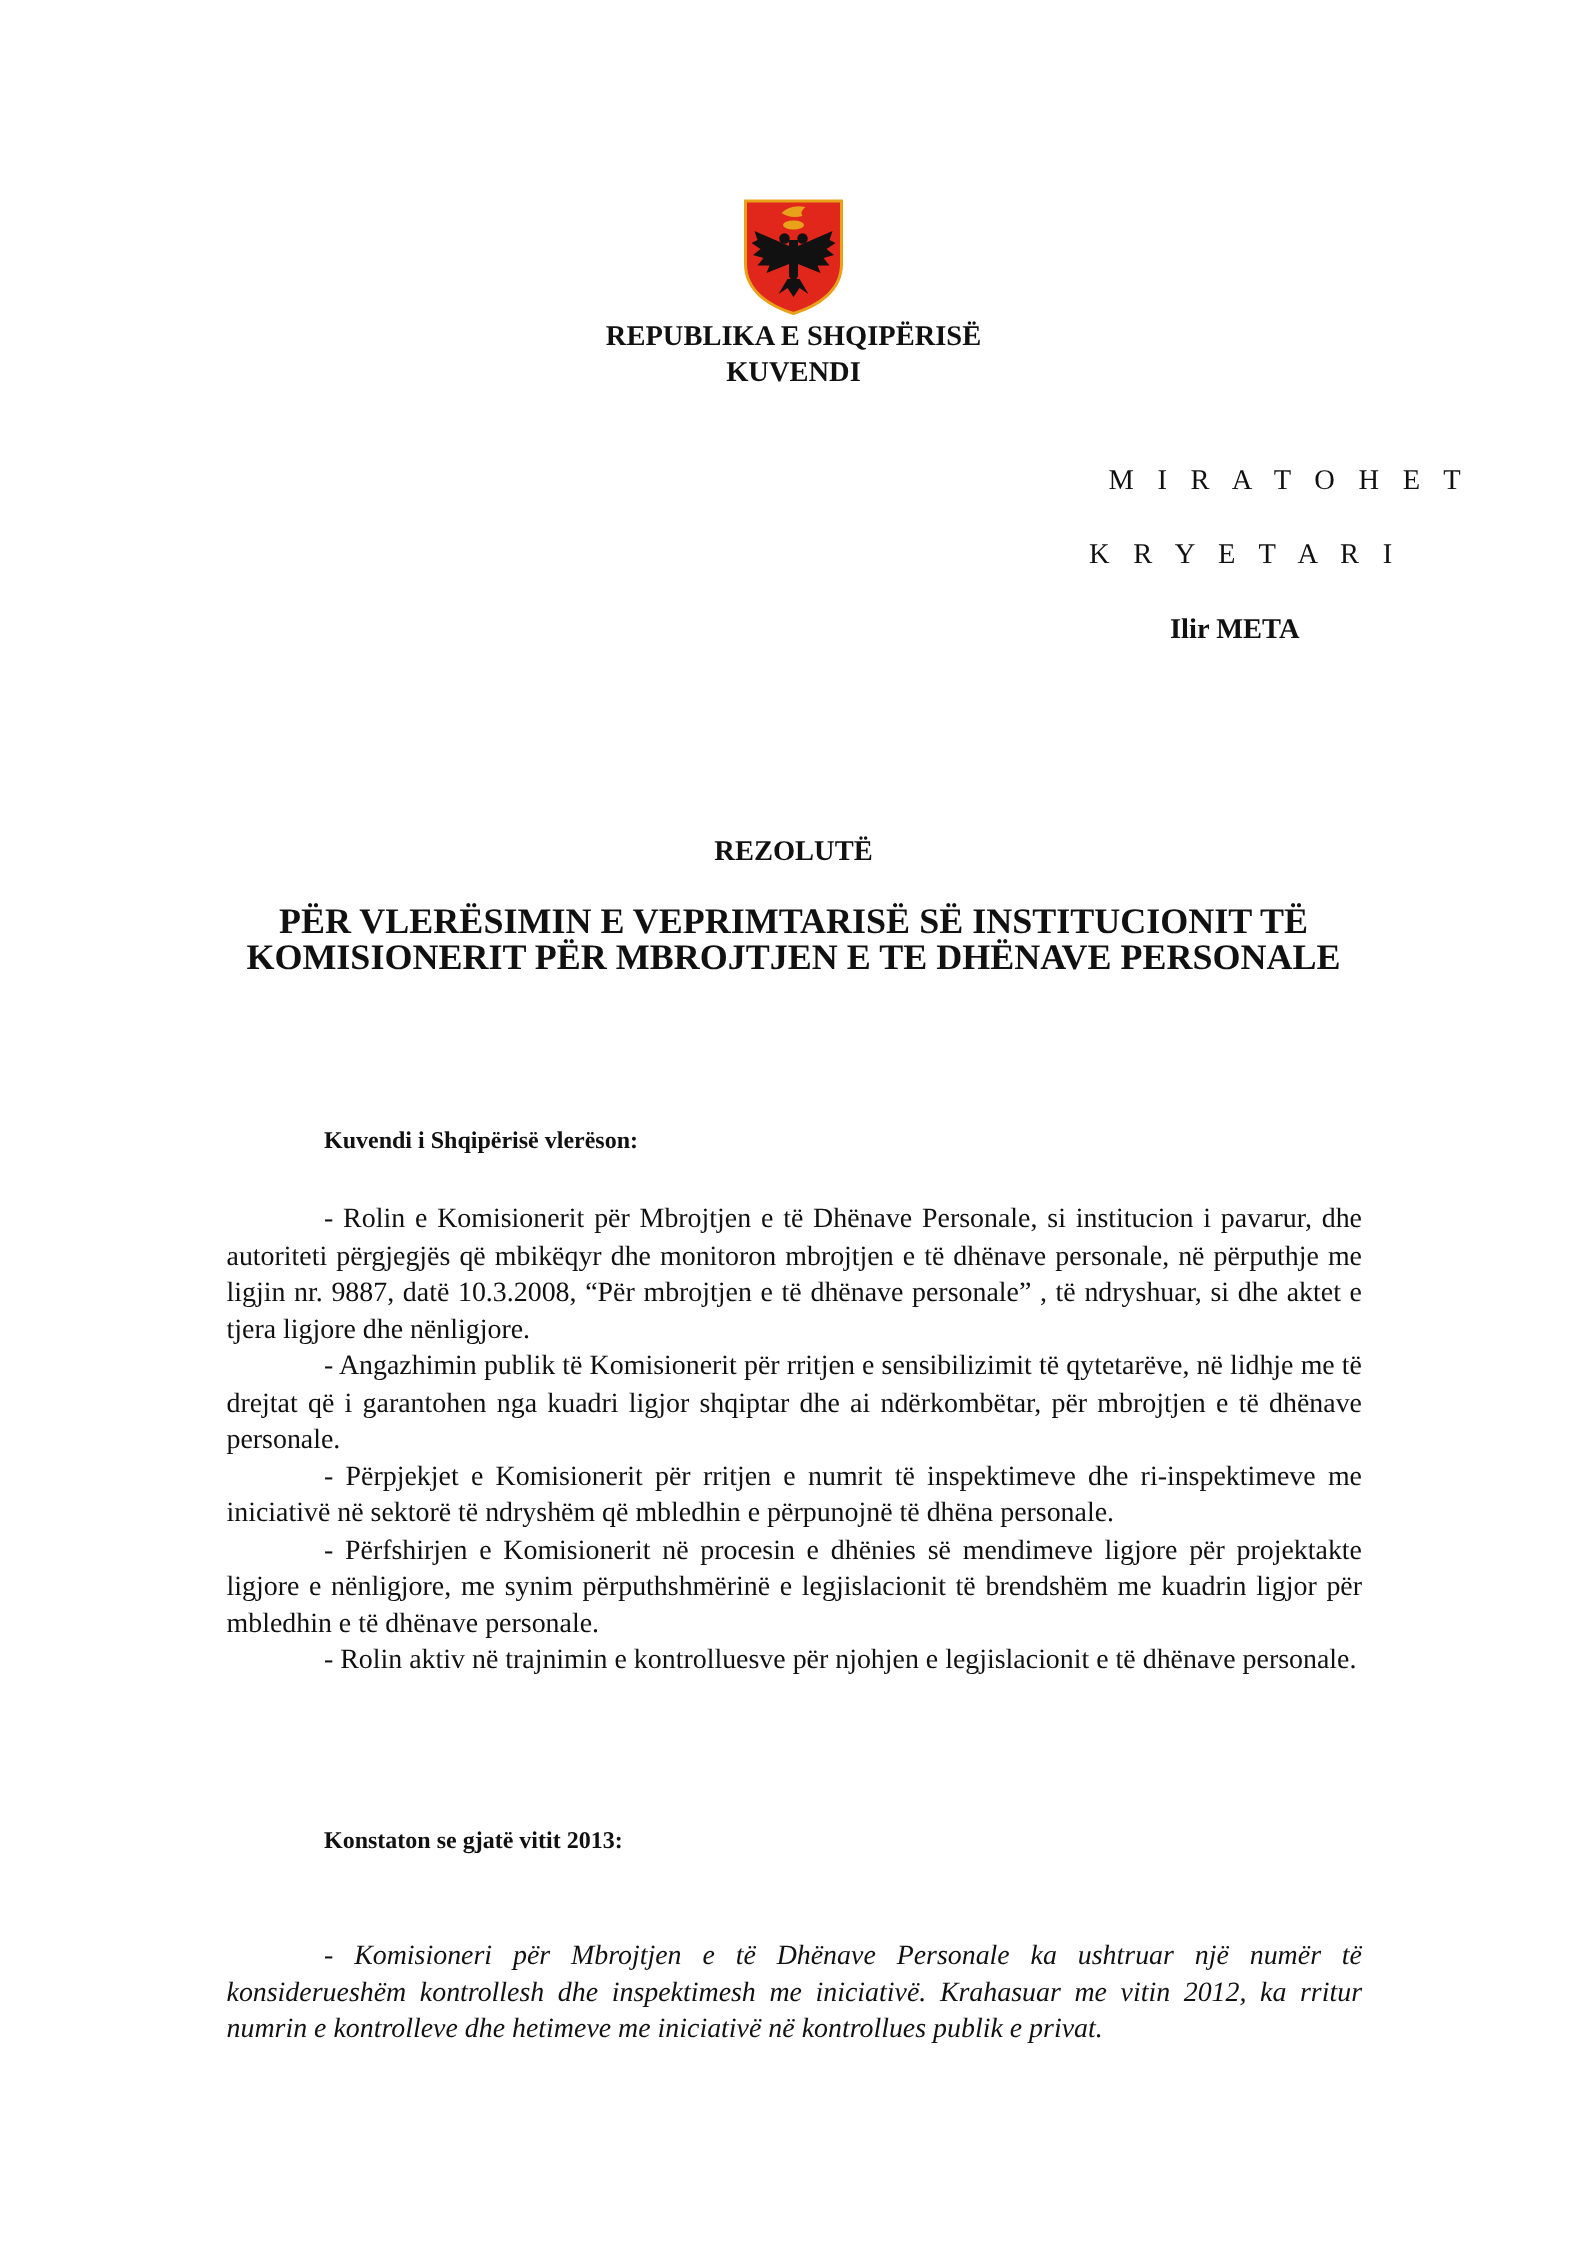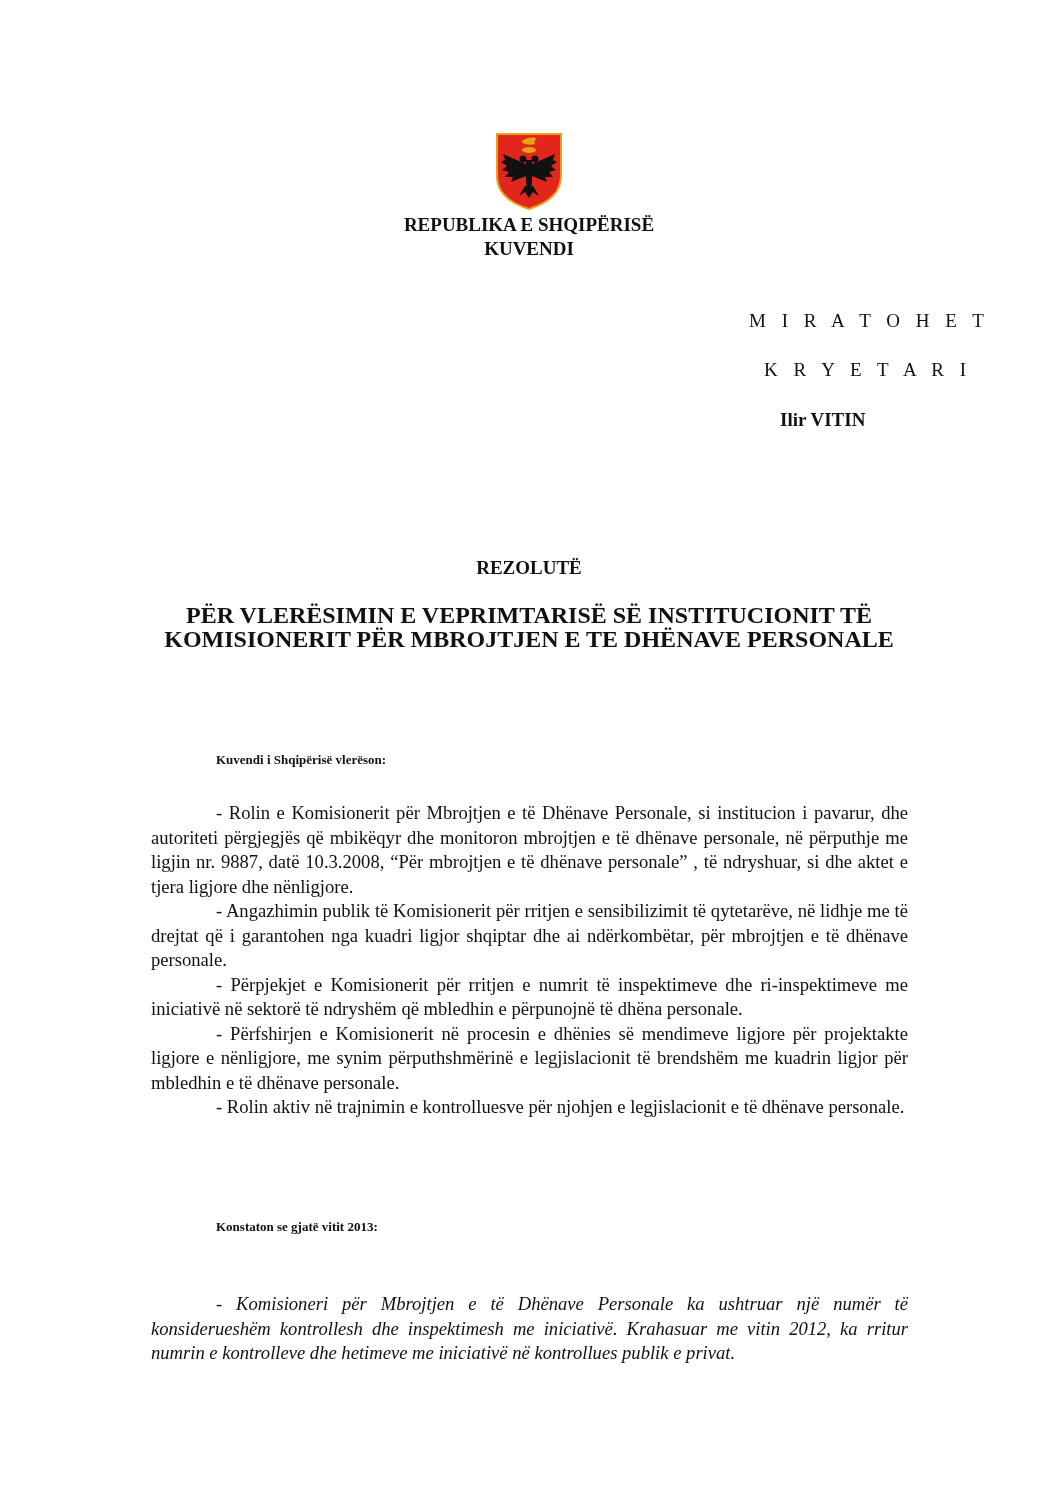--- a/index.html
+++ b/index.html
@@ -2,25 +2,25 @@
 <html><head>
 <meta charset="utf-8">
 <style>
   html, body { margin: 0; padding: 0; background: #ffffff; }
   body { width: 1058px; height: 1497px; position: relative; overflow: hidden;
          font-family: "Liberation Serif", "DejaVu Serif", serif; color: #111; }
   .page { position: absolute; left: 0; top: 0; width: 1058px; height: 1497px; }
   .emblem { position: absolute; left: 493px; top: 130px; width: 72px; height: 80px; }
   .center { position: absolute; left: 0; width: 1058px; text-align: center; font-weight: bold; }
   .hdr { top: 213px; font-size: 19px; line-height: 24px; }
-  .appr { position: absolute; font-size: 19px; letter-spacing: 5.5px; margin-left: 10px; }
+  .appr { position: absolute; font-size: 19px; letter-spacing: 5.5px; }
   .appr-name { position: absolute; font-size: 19px; font-weight: bold; }
   .title { top: 557px; font-size: 19px; }
   .subtitle { top: 603px; font-size: 24px; line-height: 24px; }
-  .section-h { position: absolute; left: 216px; font-size: 13px; font-weight: bold; }
+  .section-h { position: absolute; left: 216px; font-size: 16px; font-weight: bold; }
   .body { position: absolute; left: 151px; width: 757px; font-size: 18.6px; line-height: 24.5px; text-align: justify; }
   .body p { margin: 0; text-indent: 65px; }
 </style>
 </head>
 <body>
 
 <div class="page">
 
   <div class="emblem">
     <svg width="72" height="80" viewBox="0 0 72 80">
@@ -37,22 +37,22 @@
       </g>
     </svg>
   </div>
 
   <div class="center hdr">
     <div>REPUBLIKA E SHQIPËRISË</div>
     <div>KUVENDI</div>
   </div>
 
   <div class="appr" style="left:739px; top:310px;">M I R A T O H E T</div>
-  <div class="appr" style="left:754px; top:359px;">K R Y E T A R I</div>
-  <div class="appr-name" style="left:780px; top:409px;">Ilir VITIN</div>
+  <div class="appr" style="left:726px; top:359px;">K R Y E T A R I</div>
+  <div class="appr-name" style="left:780px; top:409px;">Ilir META</div>
 
   <div class="center title">REZOLUTË</div>
 
   <div class="center subtitle">
     <div>PËR VLERËSIMIN E VEPRIMTARISË SË INSTITUCIONIT TË</div>
     <div>KOMISIONERIT PËR MBROJTJEN E TE DHËNAVE PERSONALE</div>
   </div>
 
   <div class="section-h" style="top:752px;">Kuvendi i Shqipërisë vlerëson:</div>
 

